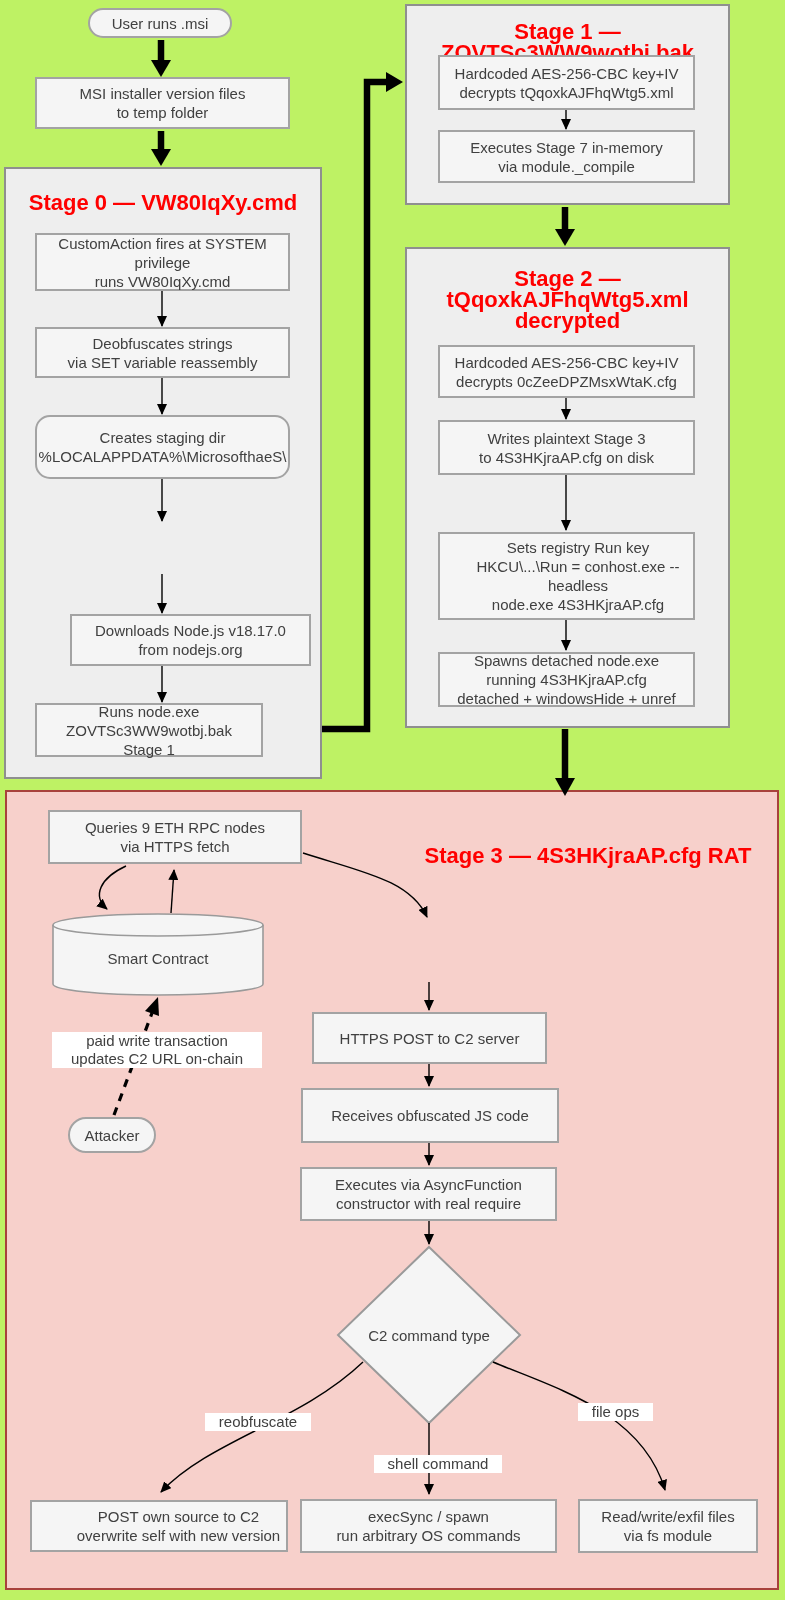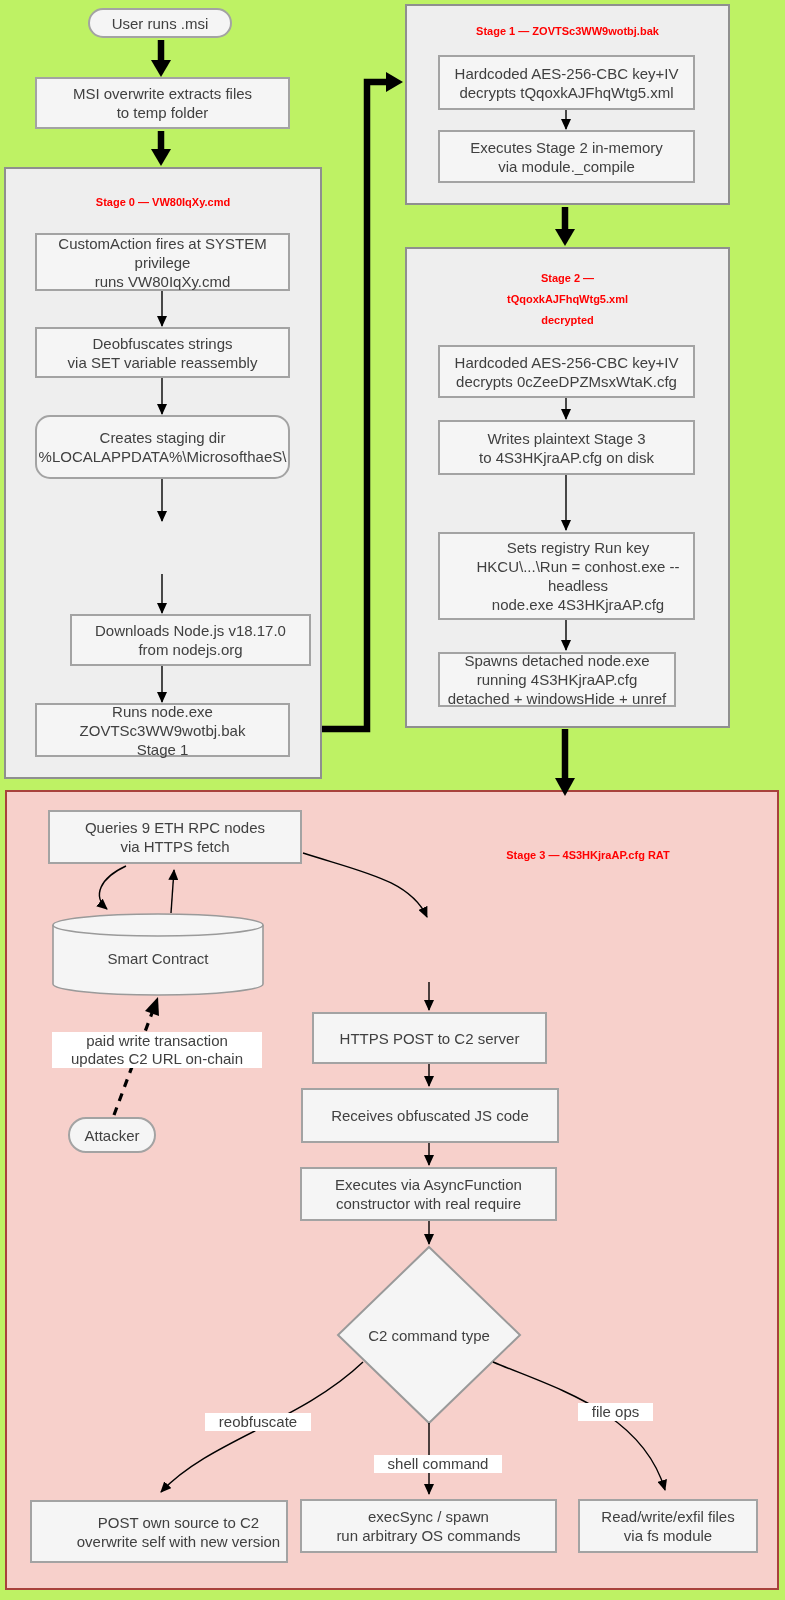--- a/index.html
+++ b/index.html
@@ -20,21 +20,21 @@
   .container.stage3{background:var(--stage3-fill);border:2.5px solid var(--stage3-border);}
   .node{
     position:absolute;background:var(--node-fill);border:2px solid var(--node-border);
     box-sizing:border-box;display:flex;align-items:center;justify-content:center;
     text-align:center;white-space:pre-line;font-size:15px;line-height:19px;color:var(--text);
     z-index:3;padding:2px 4px;
   }
   .pill{border-radius:18px;border-width:2px;}
   .stage-title{
     position:absolute;z-index:3;color:var(--stage-title);font-weight:bold;
-    font-size:11px;line-height:21px;text-align:center;white-space:pre-line;
+    font-size:22px;line-height:21px;text-align:center;white-space:pre-line;
   }
   .edge-label{
     position:absolute;z-index:4;background:var(--label-bg);color:var(--text);
     font-size:15px;line-height:18px;text-align:center;white-space:pre-line;padding:0 10px;
   }
   .shape-label{
     position:absolute;z-index:4;background:transparent;border:none;
     display:flex;align-items:center;justify-content:center;text-align:center;
     font-size:15px;color:var(--text);white-space:pre-line;
   }
@@ -122,55 +122,55 @@
     <line class="thin" x1="429" y1="1423" x2="429" y2="1494" marker-end="url(#mthin)"></line>
     <path class="thin" d="M 493 1362 C 555 1388, 642 1412, 665 1490" marker-end="url(#mthin)"></path>
 
     <g>
       <path class="shape-thin" d="M 53 925 L 53 984 A 105 11 0 0 0 263 984 L 263 925"></path>
       <ellipse class="shape-thin" cx="158" cy="925" rx="105" ry="11"></ellipse>
     </g>
   </svg>
 
   <div class="node pill" style="left:88px;top:8px;width:144px;height:30px;">User runs .msi</div>
-  <div class="node" style="left:35px;top:77px;width:255px;height:52px;">MSI overwrite extracts files
+  <div class="node" style="left:35px;top:77px;width:255px;height:52px;">MSI installer version files
 to temp folder</div>
 
   <div class="stage-title" style="left:4px;top:192px;width:318px;">Stage 0 — VW80IqXy.cmd</div>
   <div class="node" style="left:35px;top:233px;width:255px;height:58px;">CustomAction fires at SYSTEM
 privilege
 runs VW80IqXy.cmd</div>
   <div class="node" style="left:35px;top:327px;width:255px;height:51px;">Deobfuscates strings
 via SET variable reassembly</div>
   <div class="node" style="left:35px;top:415px;width:255px;height:64px;border-radius:15px;">Creates staging dir
 %LOCALAPPDATA%\MicrosofthaeS\</div>
   <div class="node" style="left:35px;top:614px;width:241px;height:52px;margin-left:35px;">Downloads Node.js v18.17.0
 from nodejs.org</div>
-  <div class="node" style="left:35px;top:703px;width:255px;height:54px;">Runs node.exe
+  <div class="node" style="left:35px;top:703px;width:228px;height:54px;">Runs node.exe
 ZOVTSc3WW9wotbj.bak
 Stage 1</div>
 
   <div class="stage-title" style="left:405px;top:21px;width:325px;">Stage 1 — ZOVTSc3WW9wotbj.bak</div>
   <div class="node" style="left:438px;top:55px;width:257px;height:55px;">Hardcoded AES-256-CBC key+IV
 decrypts tQqoxkAJFhqWtg5.xml</div>
-  <div class="node" style="left:438px;top:130px;width:257px;height:53px;">Executes Stage 2 in-memory
+  <div class="node" style="left:438px;top:130px;width:257px;height:53px;">Executes Stage 7 in-memory
 via module._compile</div>
 
   <div class="stage-title" style="left:405px;top:268px;width:325px;">Stage 2 —
 tQqoxkAJFhqWtg5.xml
 decrypted</div>
   <div class="node" style="left:438px;top:345px;width:257px;height:53px;">Hardcoded AES-256-CBC key+IV
 decrypts 0cZeeDPZMsxWtaK.cfg</div>
   <div class="node" style="left:438px;top:420px;width:257px;height:55px;">Writes plaintext Stage 3
 to 4S3HKjraAP.cfg on disk</div>
   <div class="node" style="left:438px;top:532px;width:257px;height:88px;padding-left:27px;">Sets registry Run key
 HKCU\...\Run = conhost.exe --
 headless
 node.exe 4S3HKjraAP.cfg</div>
-  <div class="node" style="left:438px;top:652px;width:238px;height:55px;">Spawns detached node.exe
+  <div class="node" style="left:438px;top:652px;width:257px;height:55px;">Spawns detached node.exe
 running 4S3HKjraAP.cfg
 detached + windowsHide + unref</div>
 
   <div class="stage-title" style="left:400px;top:845px;width:376px;">Stage 3 — 4S3HKjraAP.cfg RAT</div>
   <div class="node" style="left:48px;top:810px;width:254px;height:54px;">Queries 9 ETH RPC nodes
 via HTTPS fetch</div>
   <div class="shape-label" style="left:78px;top:945px;width:160px;height:26px;">Smart Contract</div>
   <div class="edge-label" style="left:52px;top:1032px;width:190px;">paid write transaction
 updates C2 URL on-chain</div>
   <div class="node pill" style="left:68px;top:1117px;width:88px;height:36px;">Attacker</div>
@@ -179,20 +179,20 @@
   <div class="node" style="left:300px;top:1167px;width:257px;height:54px;">Executes via AsyncFunction
 constructor with real require</div>
   <div class="node" style="left:301px;top:1088px;width:258px;height:55px;">Receives obfuscated JS code</div>
 
   <div class="shape-label" style="left:339px;top:1324px;width:180px;height:22px;">C2 command type</div>
 
   <div class="edge-label" style="left:205px;top:1413px;width:86px;">reobfuscate</div>
   <div class="edge-label" style="left:374px;top:1455px;width:108px;">shell command</div>
   <div class="edge-label" style="left:578px;top:1403px;width:55px;">file ops</div>
 
-  <div class="node" style="left:30px;top:1500px;width:258px;height:63px;padding-left:43px;">POST own source to C2
+  <div class="node" style="left:30px;top:1500px;width:258px;height:52px;padding-left:43px;">POST own source to C2
 overwrite self with new version</div>
   <div class="node" style="left:300px;top:1499px;width:257px;height:54px;">execSync / spawn
 run arbitrary OS commands</div>
   <div class="node" style="left:578px;top:1499px;width:180px;height:54px;">Read/write/exfil files
 via fs module</div>
 
 </div>
 
 </body></html>

